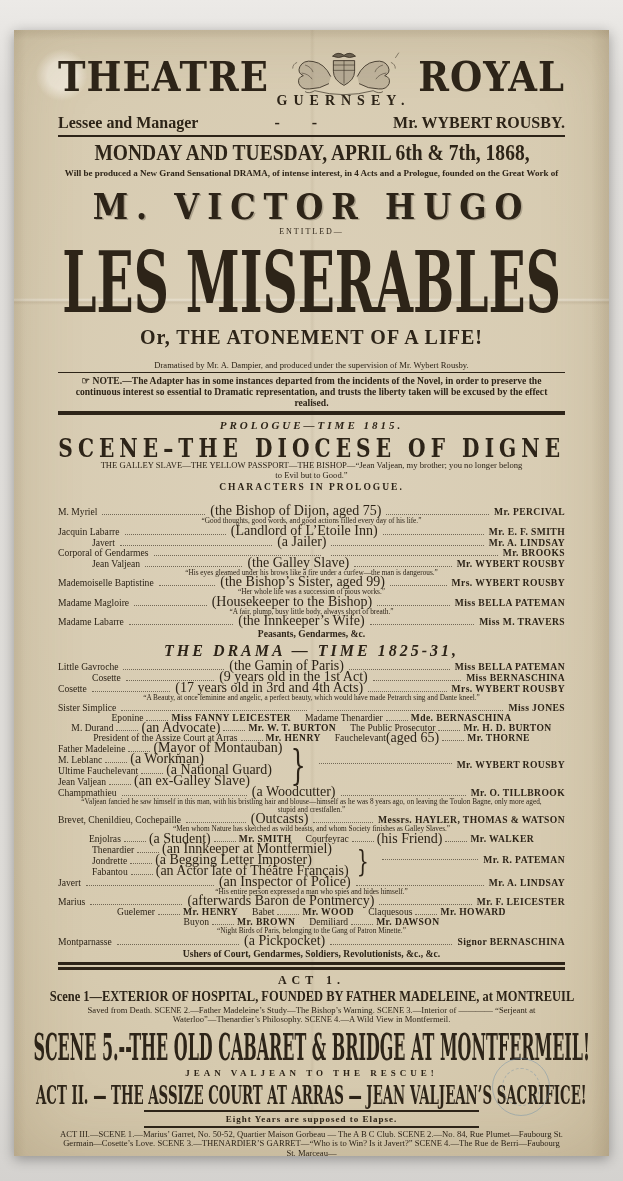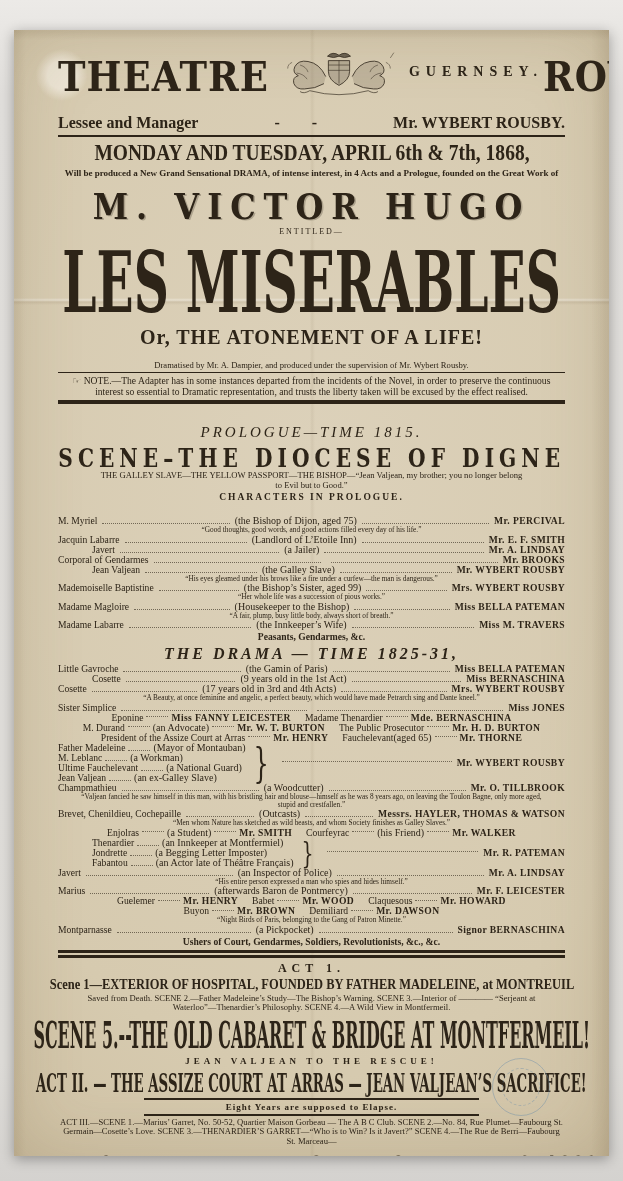--- a/index.html
+++ b/index.html
@@ -13,21 +13,21 @@
          linear-gradient(90deg, rgba(90,70,40,.08) 0 2px, rgba(255,255,255,0) 12px, rgba(255,255,255,0) 97%, rgba(90,70,40,.12) 100%),
          linear-gradient(180deg, rgba(0,0,0,0) 268px, rgba(255,255,255,.35) 270px, rgba(90,70,40,.10) 272px, rgba(0,0,0,0) 275px),
          linear-gradient(90deg, rgba(0,0,0,0) 296px, rgba(90,70,40,.07) 298px, rgba(0,0,0,0) 301px),
          radial-gradient(120% 100% at 50% 38%, #dcd1ba 0%, #d6caaf 55%, #c7b797 100%);
        box-shadow:0 3px 12px rgba(0,0,0,.32), inset 0 0 70px rgba(110,88,55,.20);
        overflow:hidden}
   .inner{position:absolute;left:0;top:0;right:0;padding:24px 44px 0;text-align:center}
   
   .mast{display:flex;align-items:flex-start;justify-content:space-between;height:58px}
   .mw{font-family:"DejaVu Serif",serif;font-weight:bold;font-size:37px;line-height:42px;letter-spacing:1px;transform:scaleY(1.1);transform-origin:top}
-  .crestwrap{display:flex;flex-direction:row;align-items:center;margin-top:-4px}
+  .crestwrap{display:flex;flex-direction:column;align-items:center;margin-top:-4px}
   .city{font-weight:bold;font-size:14px;letter-spacing:6px;margin-top:-3px}
   .lessee{display:flex;justify-content:space-between;align-items:baseline;font-size:16px;font-weight:bold;margin-top:2px}
   .dashes{white-space:pre;font-weight:bold}
   
   .rl1{height:2px;background:#2d2418;margin:3px 0}
   .rlthin{height:1px;background:#2d2418;margin:2px 0}
   .rl3{height:4px;background:#2d2418;margin:3px 0}
   .rldbl{height:8px;border-top:3px solid #2d2418;border-bottom:3px solid #2d2418;box-sizing:border-box;margin:3px 0}
   .rlel{height:2px;background:#2d2418;width:66%;margin:2px auto}
   
@@ -36,40 +36,40 @@
   .monday>span{font-size:21px;font-weight:bold;transform:scale(.93,1.1)}
   .blurb{font-size:9px;font-weight:bold;line-height:10px;margin-top:3px}
   .author{margin-top:7px;height:40px}
   .author>span{font-family:"DejaVu Serif",serif;font-weight:bold;font-size:32px;letter-spacing:8px;transform:scaleY(1.12);transform-origin:top;
        text-shadow:1.5px 1.5px 0 rgba(45,36,24,.25)}
   .entitled{font-size:8px;font-weight:normal;letter-spacing:2px;margin-top:2px}
   .title{height:86px;margin-top:2px}
   .title>span{font-family:"DejaVu Serif",serif;font-weight:bold;font-size:56px;line-height:58px;transform:scale(.87,1.5);transform-origin:top}
   .subtitle{font-size:20px;font-weight:bold;letter-spacing:1px;margin-top:2px}
   .credit{font-size:8.6px;margin-top:11px}
-  .note{font-size:9.6px;font-weight:normal;line-height:11px;margin:2px auto;width:100%}
-  
-  .ptime{font-size:15px;font-weight:normal;font-style:italic;letter-spacing:3px;margin-top:20px}
+  .note{font-size:9.6px;font-weight:bold;line-height:11px;margin:2px auto;width:100%}
+  
+  .ptime{font-size:11px;font-weight:bold;font-style:italic;letter-spacing:3px;margin-top:4px}
   .pscene{height:28px}
   .pscene>span{font-family:"DejaVu Serif",serif;font-weight:bold;font-size:24px;letter-spacing:6px;transform:scale(.84,1.12);transform-origin:top}
   .ptag{font-size:8.6px;line-height:10px;width:84%;margin:1px auto}
   .pchars{font-size:9.5px;font-weight:bold;letter-spacing:2px;margin:2px 0 14px}
   
   .crw{display:flex;align-items:baseline;font-size:9.6px;line-height:10px;text-align:left}
   .cn{white-space:nowrap}
-  .crl{white-space:nowrap;font-size:10px}
+  .crl{white-space:nowrap;font-size:14px}
   .ca{white-space:nowrap;font-weight:bold;letter-spacing:.4px}
   .ld{flex:1;border-bottom:1.5px dotted rgba(45,36,24,.6);margin:0 5px 2px}
   .pd{width:22px;border-bottom:1.5px dotted rgba(45,36,24,.6);margin:0 3px 2px;display:inline-block}
   .cq{font-size:7.3px;line-height:7.6px;text-align:center;margin:0 auto 1px;width:92%}
   .cq:empty{display:none}
   .crl:empty{display:none}
   .ind1{margin-left:34px}
   .prw{display:flex;justify-content:center;gap:14px;font-size:9.6px;line-height:10px}
-  .pair{display:flex;align-items:center}
+  .pair{display:flex;align-items:flex-end}
   .cfoot{font-size:9.6px;font-weight:bold;margin:1px 0}
   .dhead{font-size:16px;font-weight:bold;font-style:italic;letter-spacing:3px;margin:3px 0 1px}
   .brw{display:flex;align-items:center;font-size:9.6px;line-height:9.8px;text-align:left}
   .bmcol{flex:0 0 auto}
   .bml{display:flex;align-items:baseline}
   .bc4{font-family:"DejaVu Serif",serif;font-size:24px;font-weight:normal;transform:scaleY(1.7);margin:0 8px;line-height:1}
   .bc3{font-family:"DejaVu Serif",serif;font-size:19px;font-weight:normal;transform:scaleY(1.6);margin:0 8px;line-height:1}
   
   .act1h{font-size:12px;font-weight:bold;letter-spacing:5px;margin-top:2px}
   .sc1{height:17px}

